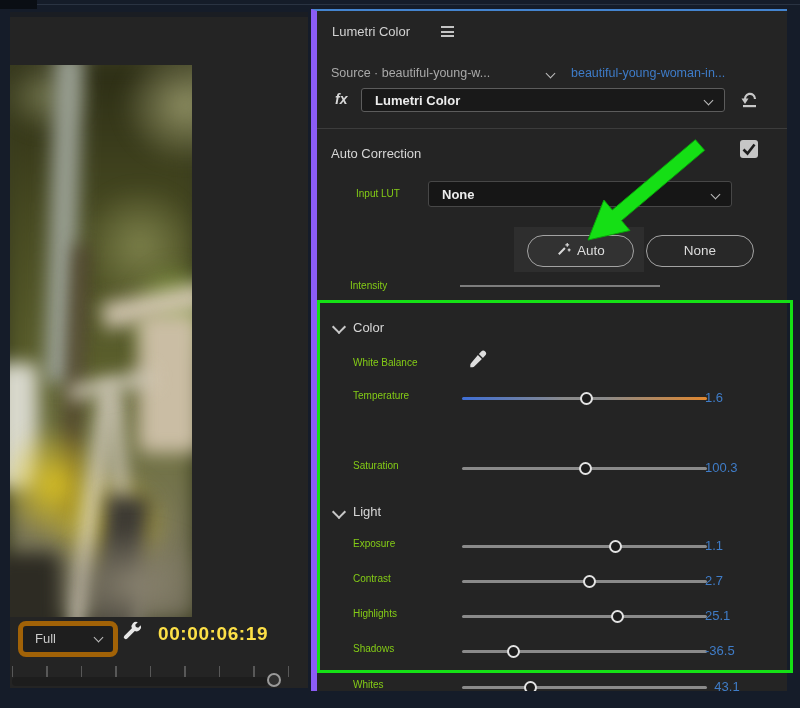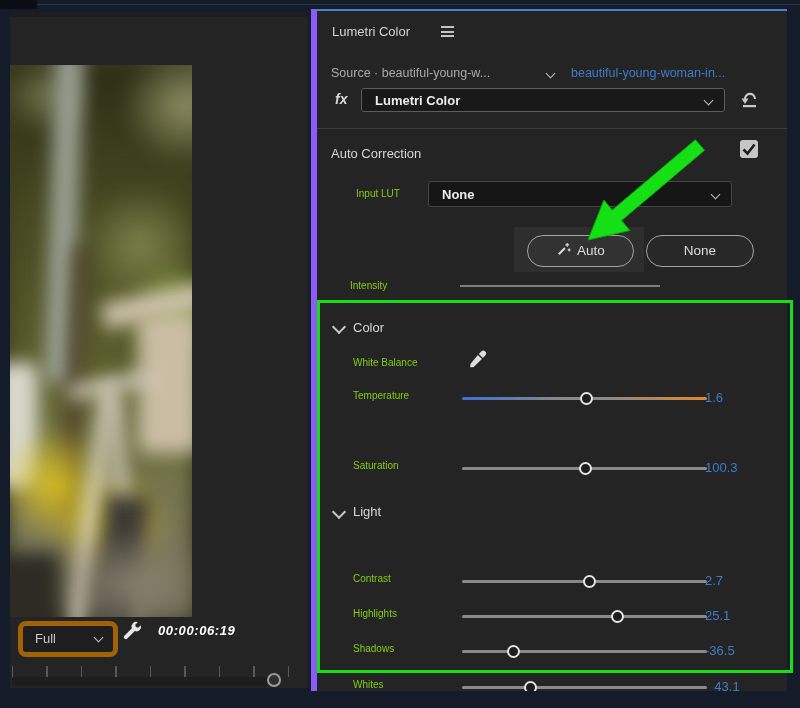--- a/index.html
+++ b/index.html
@@ -30,21 +30,21 @@
   .pb14{left:108px;top:330px;width:12px;height:290px;background:#d5cec0;transform:rotate(-4deg);}
   .pb15{left:58px;top:314px;width:84px;height:13px;background:#d9d2c4;transform:rotate(-11deg);}
   .pb16{left:86px;top:430px;width:44px;height:195px;background:#3d3a33;transform:rotate(6deg);}
   .pb17{left:38px;top:462px;width:170px;height:115px;border-radius:50%;background:radial-gradient(closest-side,rgba(140,133,114,.95),rgba(140,133,114,0));}
   .pb18{left:-20px;top:488px;width:70px;height:95px;background:#2d2b23;border-radius:12px;}
 
   #zoom-select{left:8px;top:609px;width:90px;height:26px;background:#1e1e1e;border:5px solid #a16207;border-radius:8px;}
   #zoom-select .txt{position:absolute;left:12px;top:5px;font-size:13px;color:#c9c9c9;}
   #zoom-select .chev{position:absolute;right:11px;top:8px;}
   #wrench-btn{left:110px;top:608px;width:26px;height:26px;}
-  #timecode{left:148px;top:611px;font-size:13px;font-weight:bold;letter-spacing:.6px;color:#ffffff;font-style:italic;}
+  #timecode{left:148px;top:611px;font-size:19px;font-weight:bold;letter-spacing:.6px;color:#fde047;}
   #ruler{left:2px;top:654px;width:288px;height:11px;
     background:repeating-linear-gradient(90deg,#585858 0 1px,transparent 1px 34.5px);}
   #hscroll{left:2px;top:665px;width:256px;height:9px;background:#1d1d1d;border-radius:4px;}
   #hknob{left:257px;top:661px;width:14px;height:14px;border-radius:50%;border:2px solid #9a9a9a;background:#2f2f2f;box-sizing:border-box;}
 
   
   #lumetri{left:311px;top:9px;width:476px;height:682px;background:#242424;
     border-top:2px solid #4484cf;border-left:6px solid #8b5cf6;box-sizing:border-box;overflow:hidden;}
   #lumetri .in{position:absolute;}
   .paneltitle{font-size:13px;color:#d2d2d2;}
@@ -205,20 +205,27 @@
       <span class="lbl">Saturation</span>
       <div class="track">
           <div class="handle" style="left: 50.6%;"></div>
         </div>
       <span class="val">100.3</span>
     </div>
 
     <span class="in sec-chev" style="left:17px;top:496px;"></span>
     <div class="in h1" style="left:36px;top:493px;">Light</div>
 
+    <div class="srow" style="top:526px;">
+      <span class="lbl">Exposure</span>
+      <div class="track">
+          <div class="handle" style="left: 62.9%;"></div>
+        </div>
+      <span class="val">1.1</span>
+    </div>
     <div class="srow" style="top:561px;">
       <span class="lbl">Contrast</span>
       <div class="track">
           <div class="handle" style="left: 52.2%;"></div>
         </div>
       <span class="val">2.7</span>
     </div>
     <div class="srow" style="top:596px;">
       <span class="lbl">Highlights</span>
       <div class="track">

